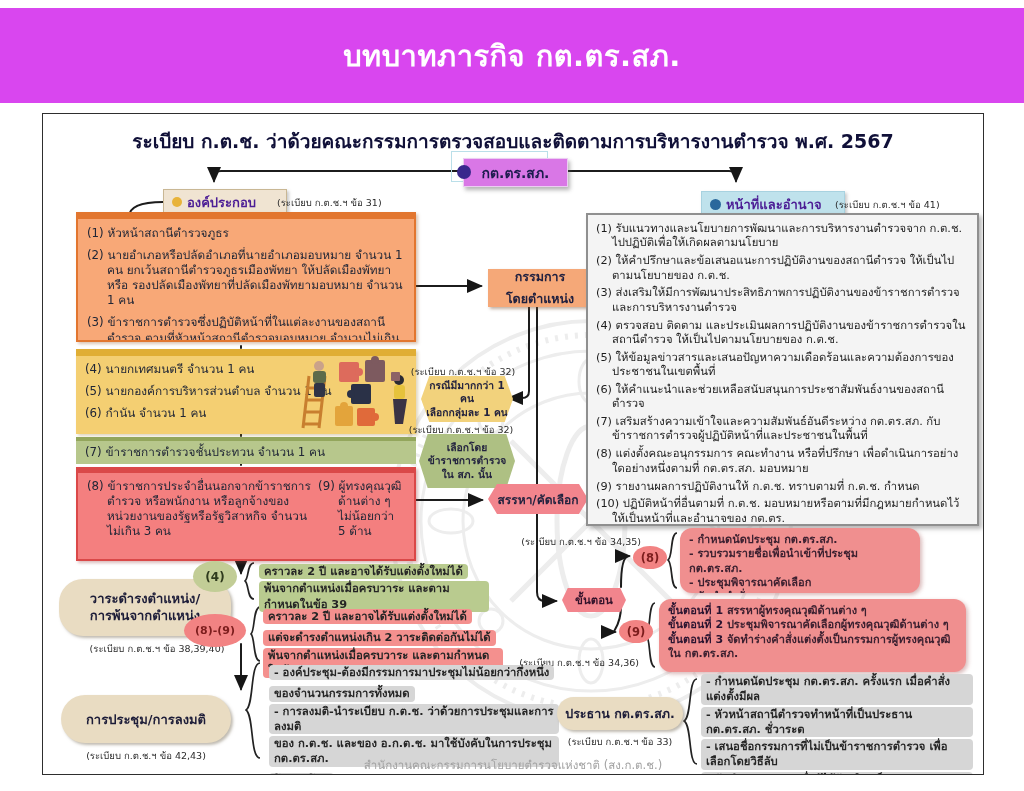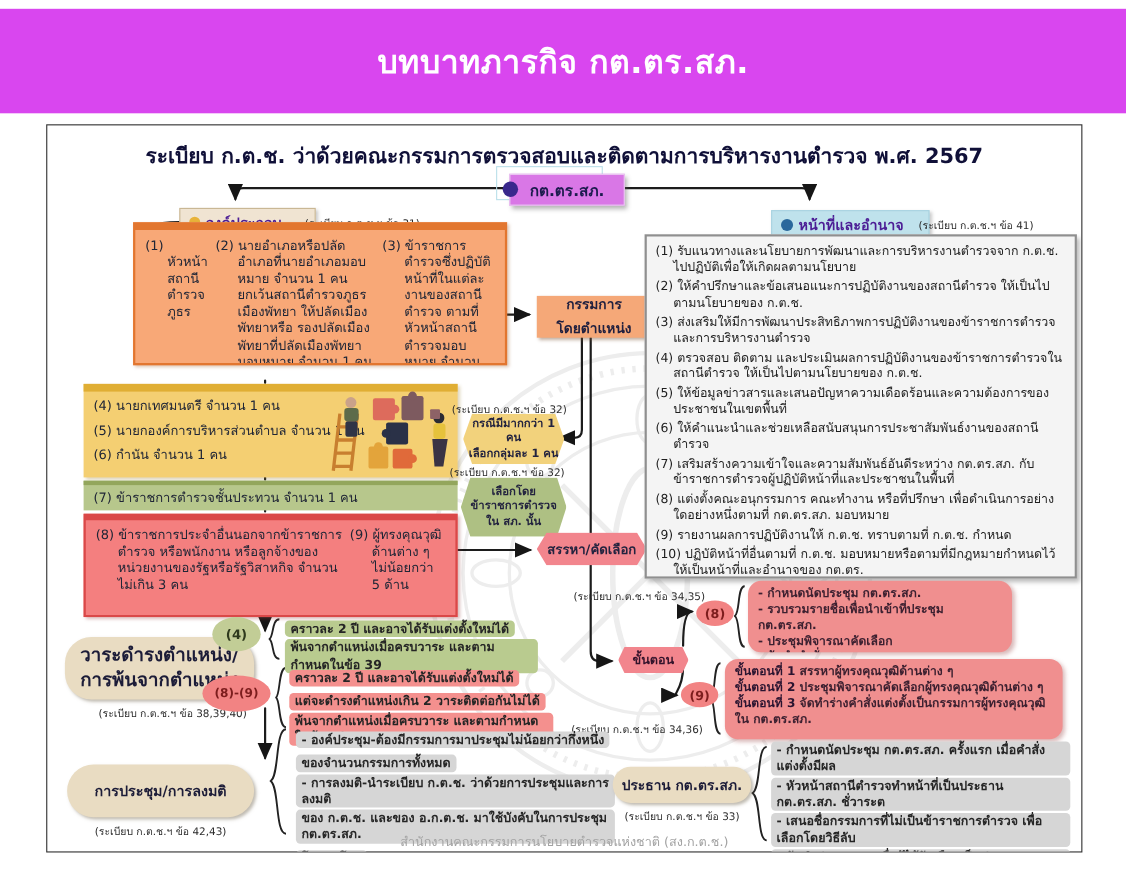--- a/index.html
+++ b/index.html
@@ -15,21 +15,21 @@
         box-shadow:2px 3px 4px rgba(90,90,90,.45);display:flex;align-items:center;justify-content:center;}
   .node .lbl{font-size:14px;font-weight:bold;color:#1b1b4d;}
   .dot{border-radius:50%;display:inline-block;}
   .nodedot{left:-7px;top:6px;width:14px;height:14px;background:#39288c;position:absolute;}
   .sechdr{height:24px;display:flex;align-items:center;gap:5px;padding:0 8px;font-weight:bold;font-size:13px;color:#4c1d95;box-shadow:2px 2px 3px rgba(120,120,120,.4);}
   .orghdr{left:120px;top:75px;width:106px;background:#f0e4d2;border:1px solid #c9b794;}
   .dutyhdr{left:658px;top:77px;width:126px;background:#bfe2ec;border:1px solid #a8d2e0;}
   .ref{font-size:9.5px;color:#2b2b2b;}
   .stack{left:33px;width:340px;overflow:hidden;}
   .itm{text-indent:-20px;padding-left:20px;font-size:11.8px;line-height:1.28;font-weight:500;color:#202636;}
-  .bx-orange{top:88px;height:130px;background:#f8a877;border:2px solid #e2762f;border-top:7px solid #e2762f;box-shadow:2px 2px 3px rgba(150,90,40,.35);padding:7px 9px;box-sizing:border-box;display:flex;flex-direction:row;gap:7px;margin-left:45px;}
+  .bx-orange{top:98px;height:130px;background:#f8a877;border:2px solid #e2762f;border-top:7px solid #e2762f;box-shadow:2px 2px 3px rgba(150,90,40,.35);padding:7px 9px;box-sizing:border-box;display:flex;flex-direction:column;gap:7px;}
   .bx-yellow{top:235px;height:85px;background:#f4cf72;border-top:7px solid #e0ae34;box-shadow:2px 2px 3px rgba(150,120,40,.3);padding:6px 9px;box-sizing:border-box;display:flex;flex-direction:column;gap:7px;}
   .bx-green{top:323px;height:27px;background:#b7c78c;border-top:4px solid #93a65c;padding:4px 9px 0;box-sizing:border-box;}
   .bx-red{top:353px;height:94px;background:#f47f7f;border:2px solid #da4848;border-top:6px solid #da4848;box-shadow:2px 2px 3px rgba(150,60,60,.35);padding:6px 9px;box-sizing:border-box;display:flex;flex-direction:row;gap:7px;}
   .bypos{left:445px;top:155px;width:104px;height:38px;background:#f5a878;box-shadow:2px 2px 3px rgba(120,80,50,.45);
          display:flex;flex-direction:column;align-items:center;justify-content:space-between;font-weight:bold;font-size:12.5px;color:#20203f;line-height:1.25;}
   .hex{clip-path:polygon(9% 0,91% 0,100% 50%,91% 100%,9% 100%,0 50%);display:flex;flex-direction:column;align-items:center;justify-content:center;text-align:center;font-weight:bold;color:#23233f;}
   .hexy{left:378px;top:262px;width:92px;height:46px;background:#f2d27c;font-size:10.3px;line-height:1.3;}
   .hexg{left:376px;top:320px;width:96px;height:54px;background:#aec083;font-size:10.3px;line-height:1.3;}
   .hexs{left:445px;top:370px;width:100px;height:30px;background:#f2858d;font-size:12px;}
   .hexst{left:519px;top:474px;width:64px;height:24px;background:#f2858d;font-size:11.5px;color:#33132b;}
@@ -217,21 +217,21 @@
     </div>
     <div class="abs ref" style="left:476px;top:541px;width:120px;text-align:right;">(ระเบียบ ก.ต.ช.ฯ ข้อ 34,36)</div>
     <div class="abs badge bpink" style="left:576px;top:506px;width:34px;height:23px;font-size:11.5px;">(9)</div>
     <div class="abs pinkbox" style="left:616px;top:485px;width:307px;height:73px;">
       <div class="ln"><span class="b">ขั้นตอนที่ 1</span><span> สรรหาผู้ทรงคุณวุฒิด้านต่าง ๆ</span></div>
       <div class="ln"><span class="b">ขั้นตอนที่ 2</span><span> ประชุมพิจารณาคัดเลือกผู้ทรงคุณวุฒิด้านต่าง ๆ</span></div>
       <div class="ln"><span class="b">ขั้นตอนที่ 3</span><span> จัดทำร่างคำสั่งแต่งตั้งเป็นกรรมการผู้ทรงคุณวุฒิ</span></div>
       <div class="ln"><span class="b"></span><span>ใน กต.ตร.สภ.</span></div>
     </div>
 
-    <div class="abs pill" style="left:16px;top:465px;width:172px;height:57px;font-size:17px;line-height:1.3;">
+    <div class="abs pill" style="left:16px;top:465px;width:172px;height:57px;font-size:13px;line-height:1.3;">
       <span>วาระดำรงตำแหน่ง/</span>
       <span>การพ้นจากตำแหน่ง</span>
     </div>
     <div class="abs ref" style="left:16px;top:527px;width:196px;text-align:center;">(ระเบียบ ก.ต.ช.ฯ ข้อ 38,39,40)</div>
     <div class="abs badge bgreen" style="left:150px;top:447px;width:44px;height:31px;font-size:12px;">(4)</div>
     <div class="abs hl hlg" style="left:216px;top:444px;width:230px;">
       <div class="line"><span>คราวละ 2 ปี และอาจได้รับแต่งตั้งใหม่ได้</span></div>
       <div class="line"><span>พ้นจากตำแหน่งเมื่อครบวาระ และตามกำหนดในข้อ 39</span></div>
     </div>
     <div class="abs badge bpink" style="left:141px;top:500px;width:62px;height:33px;font-size:11px;border-radius:50%;">(8)-(9)</div>

